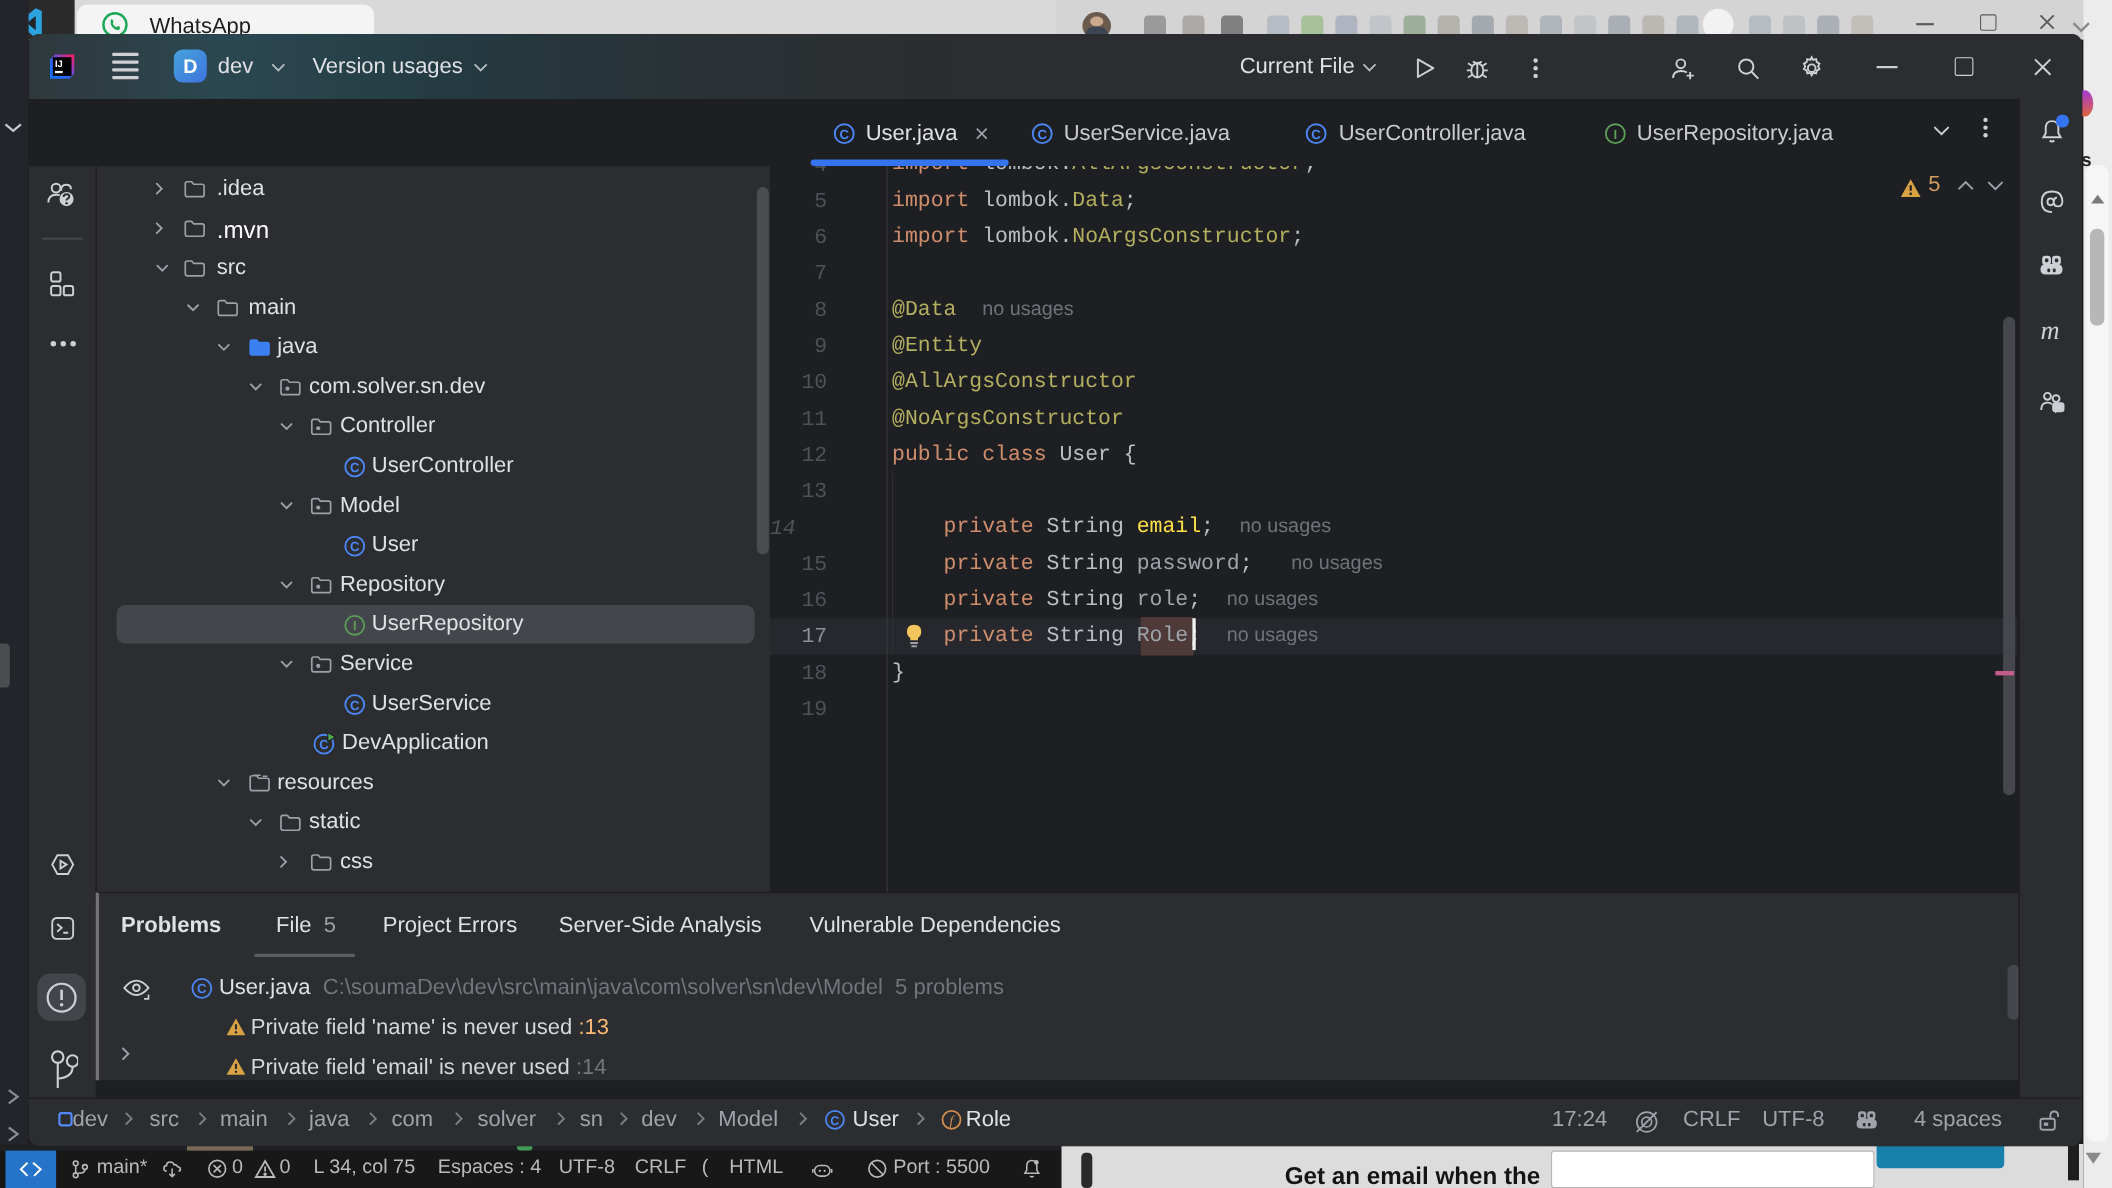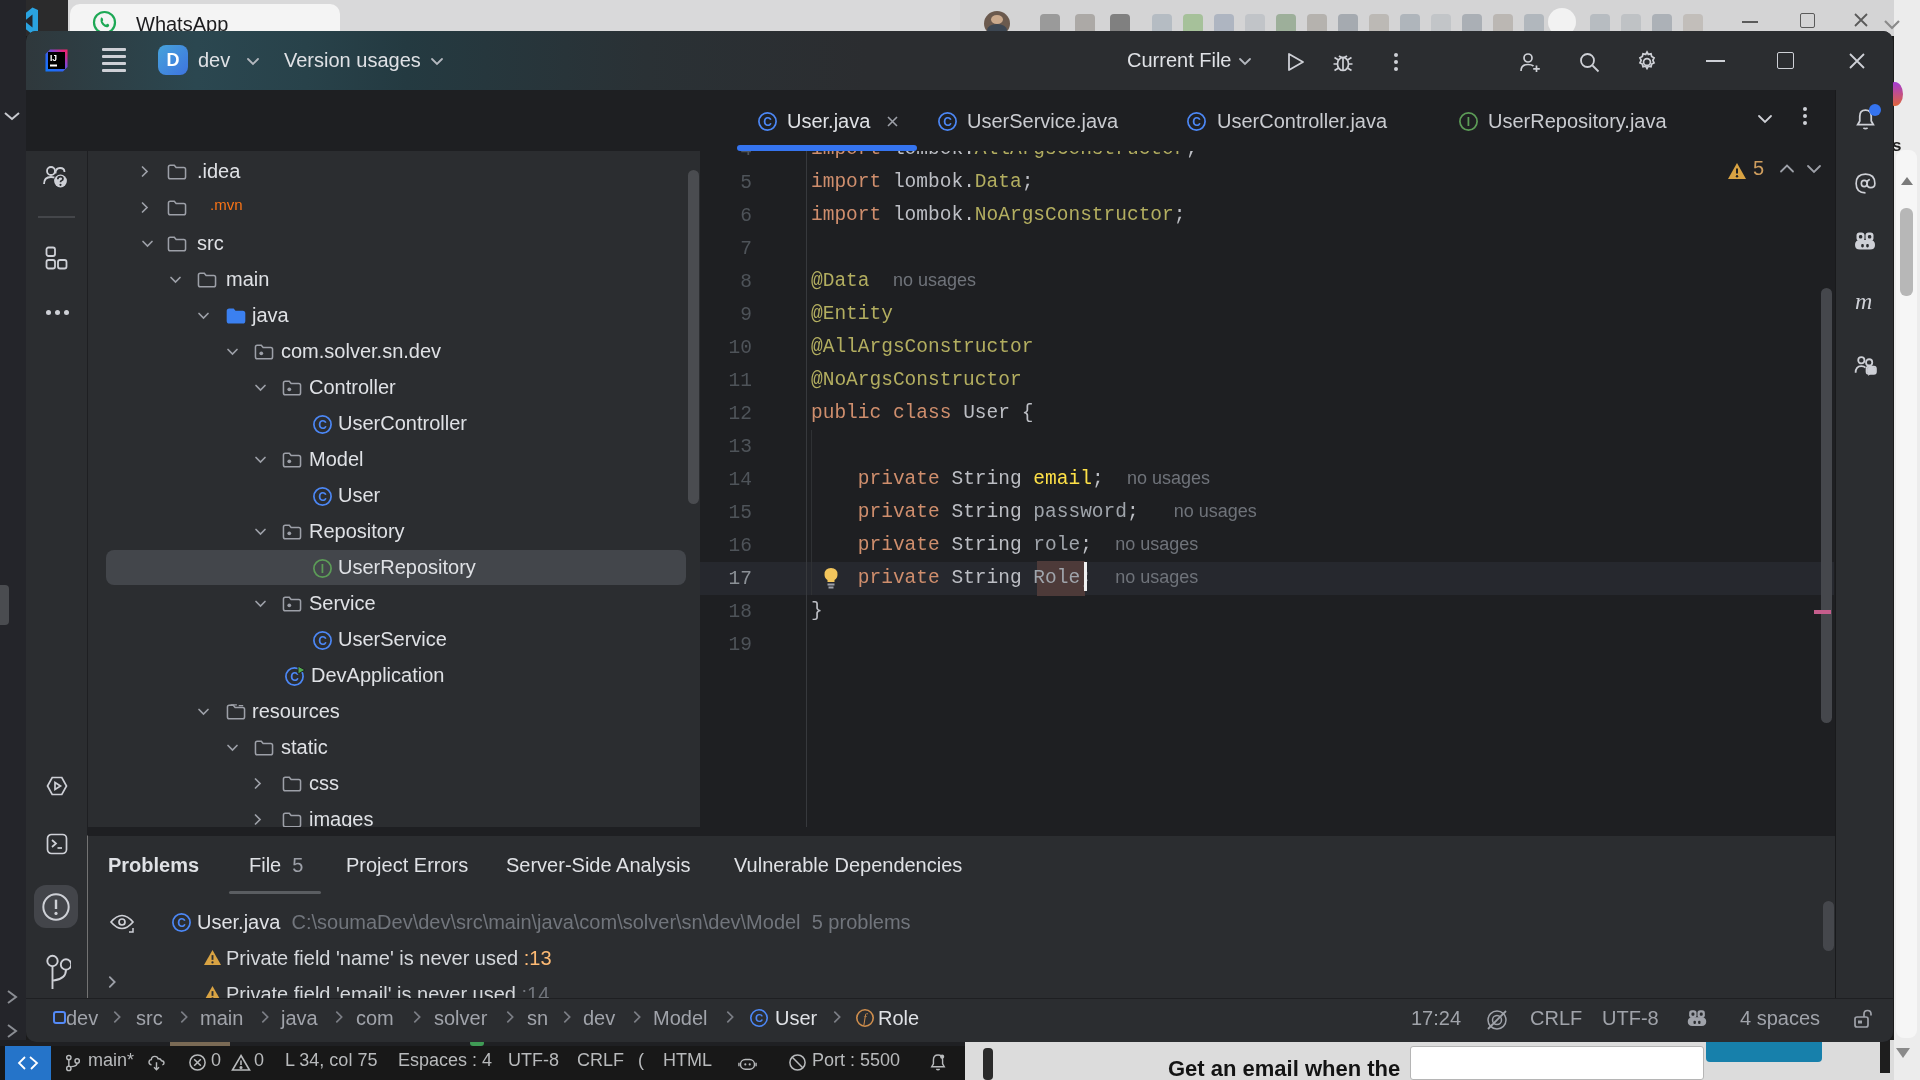--- a/index.html
+++ b/index.html
@@ -300,21 +300,21 @@
 <svg class="abs" style="left:79px;top:12px;" width="20" height="18" viewBox="0 0 22 20" fill="none" stroke="#9da0a8" stroke-width="1.7">
         <path d="M1.5 4.5 Q1.5 2.5 3.5 2.5 H8 L10 5 H18.5 Q20.5 5 20.5 7 V15.5 Q20.5 17.5 18.5 17.5 H3.5 Q1.5 17.5 1.5 15.5 Z"></path>
       </svg>
     <div class="abs txt" style="left:109px;top:9px;font-size:20px;color:#dfe1e5;">.idea</div>
 <svg class="abs" style="left:53px;top:50px;" width="8" height="13" viewBox="0 0 8 13">
         <path d="M1.5 2 L6 6.5 L1.5 11" stroke="#9da0a8" stroke-width="1.7" fill="none" stroke-linecap="round"></path>
       </svg>
 <svg class="abs" style="left:79px;top:48px;" width="20" height="18" viewBox="0 0 22 20" fill="none" stroke="#9da0a8" stroke-width="1.7">
         <path d="M1.5 4.5 Q1.5 2.5 3.5 2.5 H8 L10 5 H18.5 Q20.5 5 20.5 7 V15.5 Q20.5 17.5 18.5 17.5 H3.5 Q1.5 17.5 1.5 15.5 Z"></path>
       </svg>
-    <div class="abs txt" style="left:122px;top:45px;font-size:15px;color:#f97316;">.mvn</div>
+    <div class="abs txt" style="left:109px;top:45px;font-size:22px;color:#ffffff;">.mvn</div>
 <svg class="abs" style="left:53px;top:89px;" width="13" height="8" viewBox="0 0 13 8">
         <path d="M2 1.5 L6.5 6 L11 1.5" stroke="#9da0a8" stroke-width="1.7" fill="none" stroke-linecap="round"></path>
       </svg>
 <svg class="abs" style="left:79px;top:84px;" width="20" height="18" viewBox="0 0 22 20" fill="none" stroke="#9da0a8" stroke-width="1.7">
         <path d="M1.5 4.5 Q1.5 2.5 3.5 2.5 H8 L10 5 H18.5 Q20.5 5 20.5 7 V15.5 Q20.5 17.5 18.5 17.5 H3.5 Q1.5 17.5 1.5 15.5 Z"></path>
       </svg>
     <div class="abs txt" style="left:109px;top:81px;font-size:20px;color:#dfe1e5;">src</div>
 <svg class="abs" style="left:81px;top:125px;" width="13" height="8" viewBox="0 0 13 8">
         <path d="M2 1.5 L6.5 6 L11 1.5" stroke="#9da0a8" stroke-width="1.7" fill="none" stroke-linecap="round"></path>
       </svg>
@@ -434,21 +434,21 @@
     <div class="abs mono txt" style="left:0;top:-12px;width:52px;text-align:right;font-size:19.5px;color:#4e5359;">4</div>
     <div class="abs mono txt" style="left:0;top:21px;width:52px;text-align:right;font-size:19.5px;color:#4e5359;">5</div>
     <div class="abs mono txt" style="left:0;top:54px;width:52px;text-align:right;font-size:19.5px;color:#4e5359;">6</div>
     <div class="abs mono txt" style="left:0;top:87px;width:52px;text-align:right;font-size:19.5px;color:#4e5359;">7</div>
     <div class="abs mono txt" style="left:0;top:120px;width:52px;text-align:right;font-size:19.5px;color:#4e5359;">8</div>
     <div class="abs mono txt" style="left:0;top:153px;width:52px;text-align:right;font-size:19.5px;color:#4e5359;">9</div>
     <div class="abs mono txt" style="left:0;top:186px;width:52px;text-align:right;font-size:19.5px;color:#4e5359;">10</div>
     <div class="abs mono txt" style="left:0;top:219px;width:52px;text-align:right;font-size:19.5px;color:#4e5359;">11</div>
     <div class="abs mono txt" style="left:0;top:252px;width:52px;text-align:right;font-size:19.5px;color:#4e5359;">12</div>
     <div class="abs mono txt" style="left:0;top:285px;width:52px;text-align:right;font-size:19.5px;color:#4e5359;">13</div>
-    <div class="abs mono txt" style="left:0;top:318px;width:52px;text-align:right;font-size:19.5px;color:#4e5359;">14</div>
+    <div class="abs mono txt" style="left:0;top:318px;width:52px;font-size:19.5px;color:#4e5359;font-style:italic;">14</div>
     <div class="abs mono txt" style="left:0;top:351px;width:52px;text-align:right;font-size:19.5px;color:#4e5359;">15</div>
     <div class="abs mono txt" style="left:0;top:384px;width:52px;text-align:right;font-size:19.5px;color:#4e5359;">16</div>
     <div class="abs mono txt" style="left:0;top:417px;width:52px;text-align:right;font-size:19.5px;color:#8b9096;">17</div>
     <div class="abs mono txt" style="left:0;top:450px;width:52px;text-align:right;font-size:19.5px;color:#4e5359;">18</div>
     <div class="abs mono txt" style="left:0;top:483px;width:52px;text-align:right;font-size:19.5px;color:#4e5359;">19</div>
     <div class="abs" style="left:106px;top:0;width:1px;height:676px;background:#37393d;"></div>
     <div class="abs mono txt" style="left:111px;top:-13px;font-size:19.5px;height:33px;"><span style="color:#cf8e6d">import</span><span style="color:#bcbec4"> lombok.</span><span style="color:#b3ae60">AllArgsConstructor</span><span style="color:#bcbec4">;</span></div>
     <div class="abs mono txt" style="left:111px;top:20px;font-size:19.5px;height:33px;"><span style="color:#cf8e6d">import</span><span style="color:#bcbec4"> lombok.</span><span style="color:#b3ae60">Data</span><span style="color:#bcbec4">;</span></div>
     <div class="abs mono txt" style="left:111px;top:53px;font-size:19.5px;height:33px;"><span style="color:#cf8e6d">import</span><span style="color:#bcbec4"> lombok.</span><span style="color:#b3ae60">NoArgsConstructor</span><span style="color:#bcbec4">;</span></div>
     <div class="abs mono txt" style="left:111px;top:119px;font-size:19.5px;height:33px;"><span style="color:#b3ae60">@Data</span>  <span style="font-family:'Liberation Sans',sans-serif;font-size:18px;color:#6f737a">no usages</span></div>
@@ -506,21 +506,21 @@
     <svg class="abs" style="left:17px;top:263px;" width="25" height="25" viewBox="0 0 24 24" fill="none" stroke="#ced0d6" stroke-width="1.7">
         <circle cx="8" cy="7" r="3"></circle>
         <path d="M2.5 19 Q2.5 12.5 8 12.5 Q10.5 12.5 12 14"></path>
         <circle cx="15.5" cy="9" r="3"></circle>
         <rect x="13" y="13" width="9" height="7" rx="2" fill="#2b2d30"></rect>
         <rect x="13.5" y="13.5" width="8" height="6" rx="1.8" fill="#ced0d6" stroke="none"></rect>
         <path d="M15 19.5 L14.5 22 L17.5 19.5" fill="#ced0d6" stroke="none"></path>
       </svg>
   </div>
 
-  <div id="ij-problems" class="abs" style="left:61px;top:804px;width:1748px;height:171px;background:#2b2d30;border-top:1px solid #1e1f22;border-left:1px solid #737373;overflow:hidden;padding-left:25px;">
+  <div id="ij-problems" class="abs" style="left:61px;top:780px;width:1748px;height:171px;background:#2b2d30;border-top:1px solid #1e1f22;border-left:3px solid #737373;overflow:hidden;padding-left:25px;">
     <div class="abs txt" style="left:20px;top:18px;font-size:20px;font-weight:bold;color:#dfe1e5;">Problems</div>
     <div class="abs txt" style="left:161px;top:18px;font-size:20px;color:#dfe1e5;">File  <span style="color:#9da0a8">5</span></div>
     <div class="abs" style="left:141px;top:55px;width:92px;height:3px;background:#5a5d61;border-radius:2px;"></div>
     <div class="abs txt" style="left:258px;top:18px;font-size:20px;color:#dfe1e5;">Project Errors</div>
     <div class="abs txt" style="left:418px;top:18px;font-size:20px;color:#dfe1e5;">Server-Side Analysis</div>
     <div class="abs txt" style="left:646px;top:18px;font-size:20px;color:#dfe1e5;">Vulnerable Dependencies</div>
     <svg class="abs" style="left:21px;top:76px;" width="26" height="22" viewBox="0 0 26 22" fill="none" stroke="#ced0d6" stroke-width="1.7">
         <path d="M2 10 Q7.5 3.5 13 3.5 Q18.5 3.5 24 10 Q18.5 16.5 13 16.5 Q7.5 16.5 2 10 Z"></path>
         <circle cx="13" cy="10" r="3"></circle>
         <path d="M20 20 L24 20 L24 16" stroke-width="1.5"></path>

